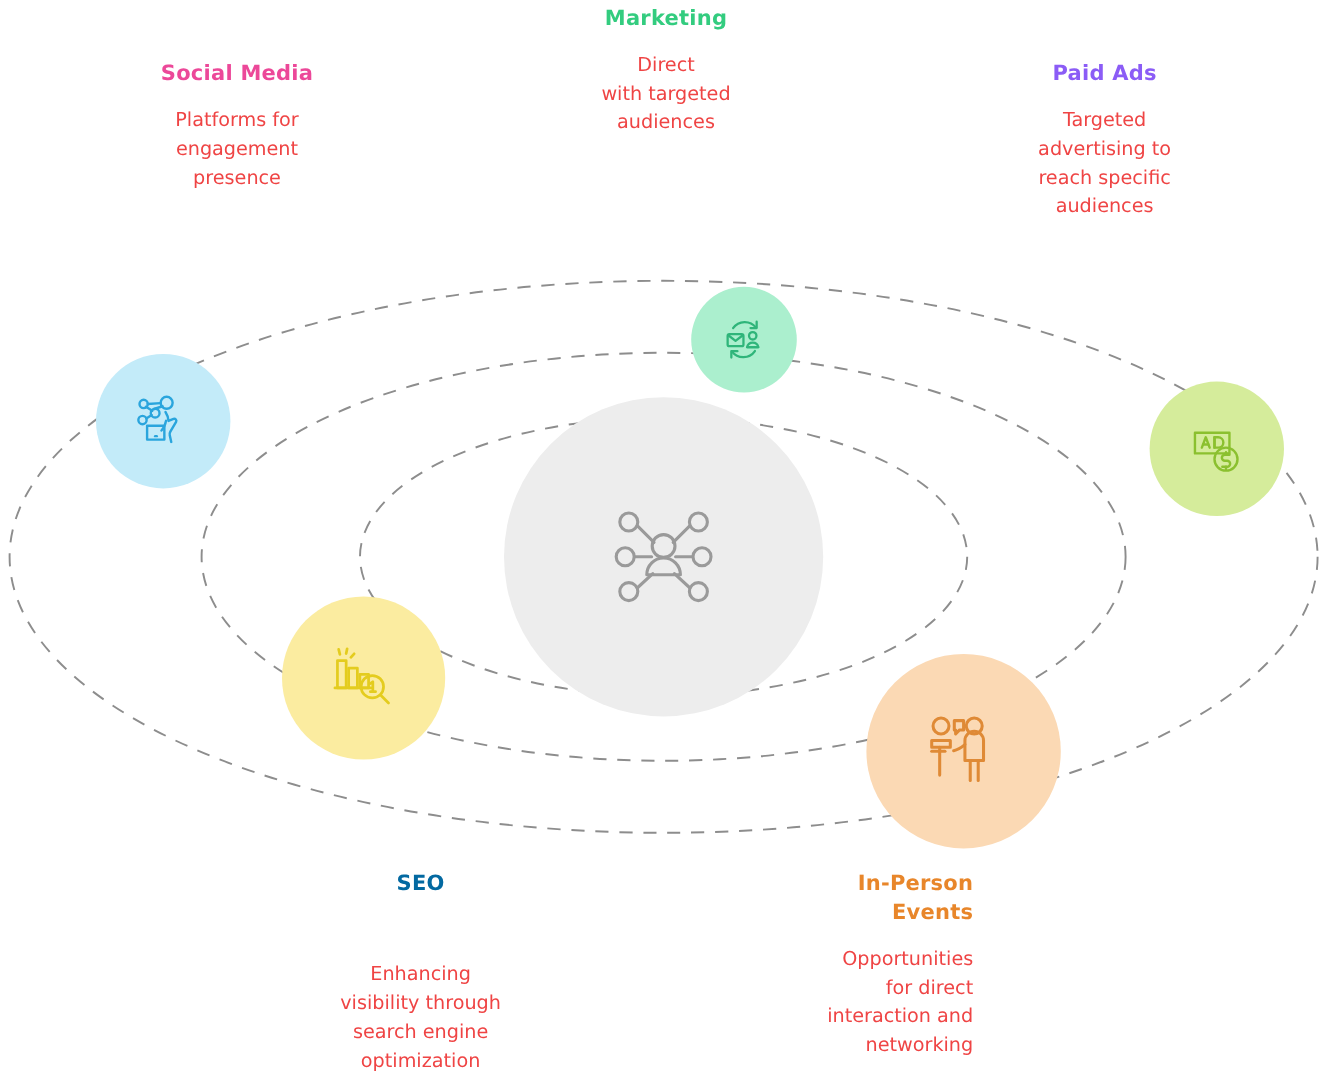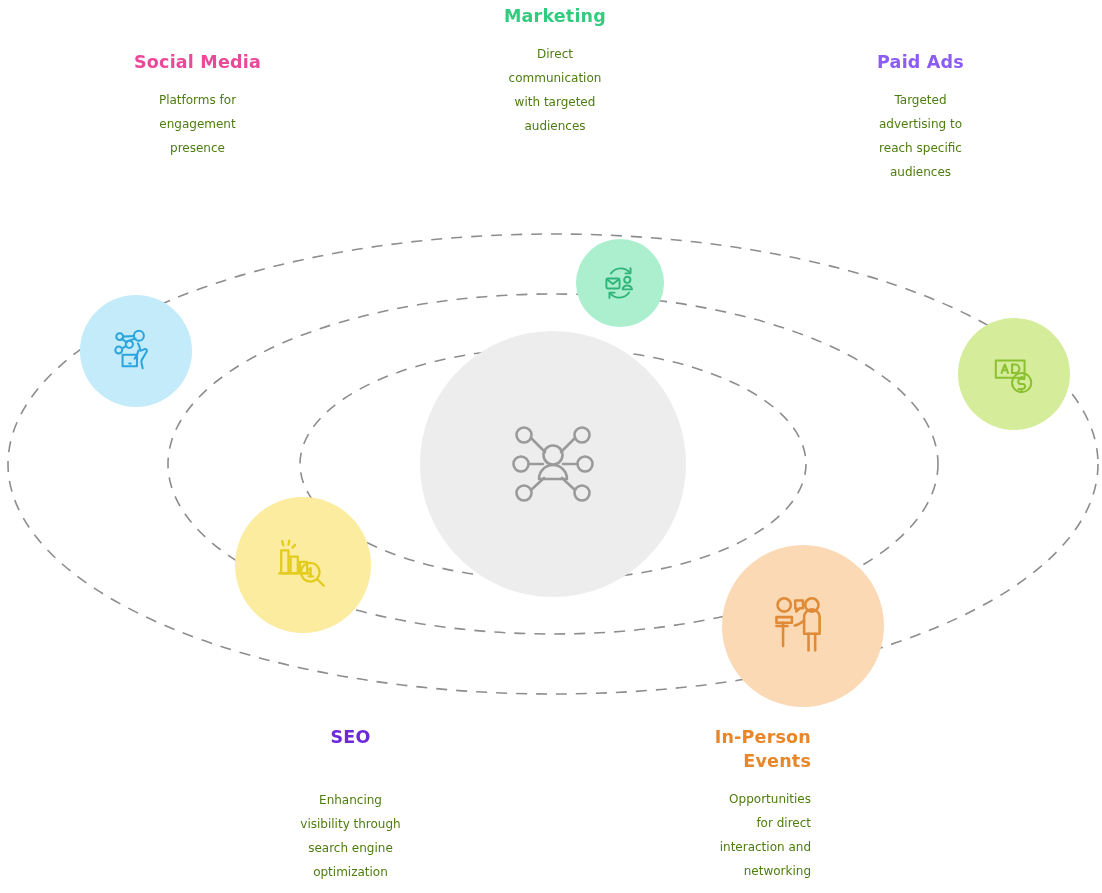--- a/index.html
+++ b/index.html
@@ -26,23 +26,23 @@
   .label-title{
     font-family:"DejaVu Sans", sans-serif;
     font-weight:bold;
     font-size:17.5px;
     line-height:24px;
     letter-spacing:0.2px;
     margin:0 0 14px 0;
   }
   .label-desc{
     font-family:"DejaVu Sans", sans-serif;
-    font-size:12px;
+    font-size:16px;
     line-height:24px;
-    color:#4d7c0f;
+    color:#ef4444;
     margin:0;
   }
 </style>
 </head>
 <body>
 
 <div id="stage">
 
   <svg class="orbit-layer" viewBox="0 0 1102 893">
     <ellipse cx="553" cy="464" rx="545" ry="230" fill="none" stroke="#8d8d8d" stroke-width="1.6" stroke-dasharray="11 9"></ellipse>
@@ -171,38 +171,37 @@
       <div>presence</div>
     </div>
   </div>
 
   <div class="label-block" style="left:455px;top:4px;width:200px;">
     <div class="label-title" style="color:#33CC7F;">
       <div>Marketing</div>
     </div>
     <div class="label-desc">
       <div>Direct</div>
-      <div>communication</div>
       <div>with targeted</div>
       <div>audiences</div>
     </div>
   </div>
 
   <div class="label-block" style="left:818px;top:50px;width:205px;">
     <div class="label-title" style="color:#8b5cf6;">Paid Ads</div>
     <div class="label-desc">
       <div>Targeted</div>
       <div>advertising to</div>
       <div>reach specific</div>
       <div>audiences</div>
     </div>
   </div>
 
   <div class="label-block" style="left:248px;top:725px;width:205px;">
-    <div class="label-title" style="color:#6d28d9;margin-bottom:39px;">SEO</div>
+    <div class="label-title" style="color:#0369a1;margin-bottom:51px;">SEO</div>
     <div class="label-desc">
       <div>Enhancing</div>
       <div>visibility through</div>
       <div>search engine</div>
       <div>optimization</div>
     </div>
   </div>
 
   <div class="label-block" style="left:606px;top:725px;width:205px;text-align:right;">
     <div class="label-title" style="color:#E8862A;">

